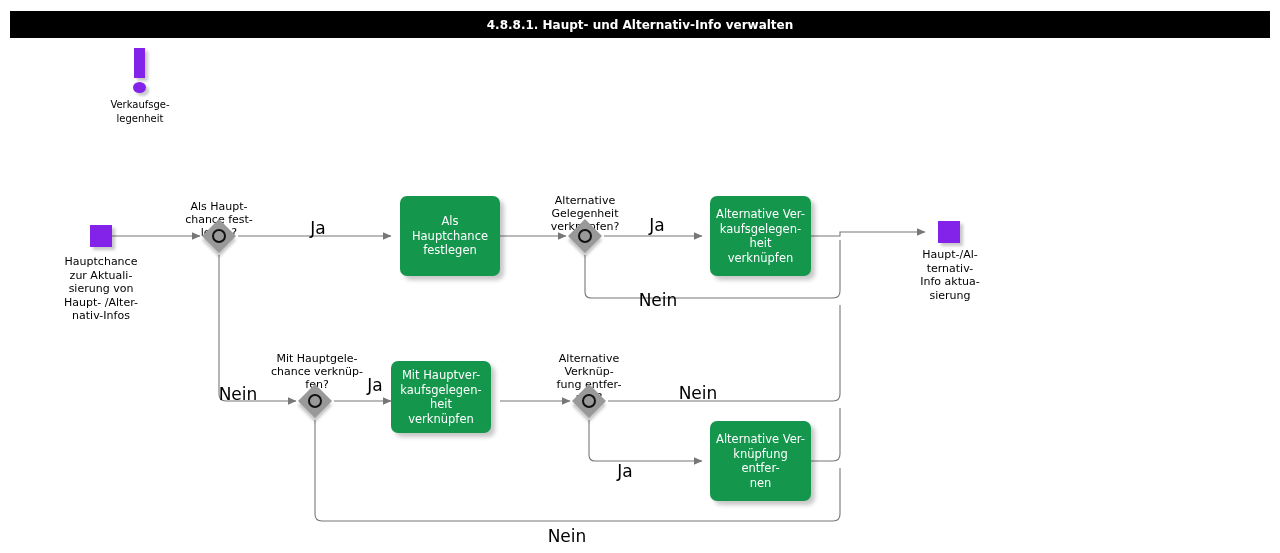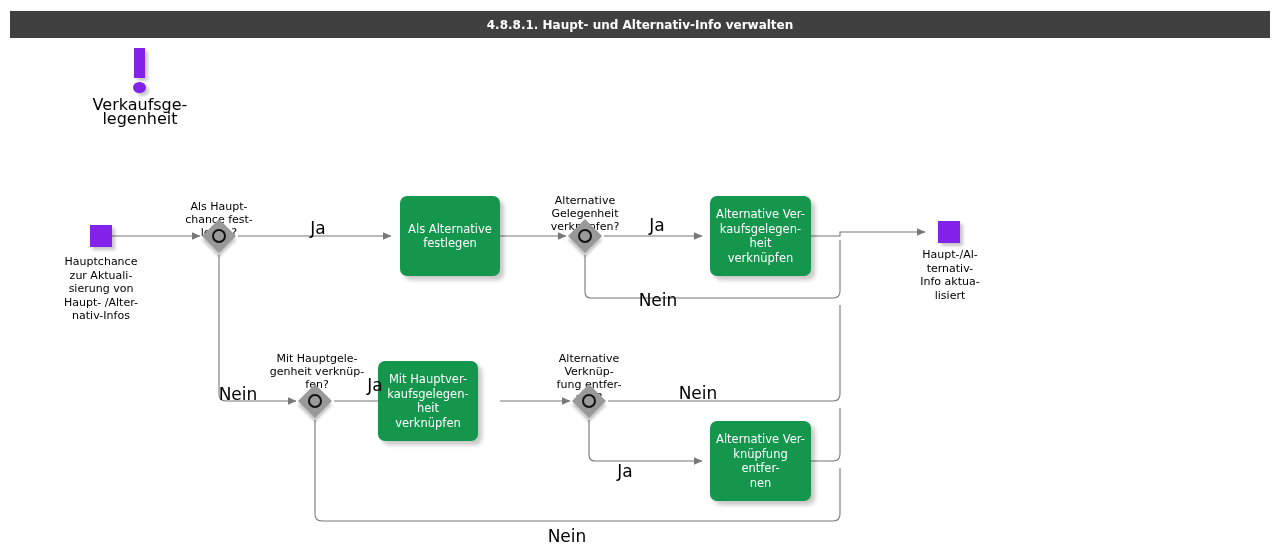--- a/index.html
+++ b/index.html
@@ -22,21 +22,21 @@
     background: #ffffff;
   }
 
   
   .titlebar {
     position: absolute;
     left: 10px;
     top: 11px;
     width: 1260px;
     height: 27px;
-    background: #404040;
+    background: #000000;
     color: #ffffff;
     font-size: 12px;
     font-weight: bold;
     display: flex;
     align-items: center;
     justify-content: center;
     letter-spacing: 0px;
     font-family: "DejaVu Sans", sans-serif;
   }
 
@@ -166,21 +166,21 @@
     height: 11px;
     border-radius: 50%;
     background: #8322e8;
     box-shadow: 3px 3px 3px rgba(0,0,0,0.22);
   }
   .annot-label {
     position: absolute;
     top: 50px;
     left: -35px;
     width: 102px;
-    font-size: 16px;
+    font-size: 10px;
     color: #000000;
     text-align: center;
     line-height: 14px;
     white-space: pre-line;
     font-family: "DejaVu Sans", sans-serif;
   }
 </style>
 </head>
 <body>
 
@@ -249,21 +249,21 @@
 sierung  von
 Haupt- /Alter-
 nativ-Infos</div>
   </div>
 
   <div class="node" style="left:0;top:0;">
     <div class="event-sq" style="left:938px; top:221px;"></div>
     <div class="event-label" style="left:897px; top:248px; width:106px;">Haupt-/Al-
 ternativ-
 Info aktua-
-lisiert</div>
+sierung</div>
   </div>
 
   <div class="node" style="left:0;top:0;">
     <div class="diamond-label" style="left:159px; top:183px; width:120px;">Als Haupt-
 chance fest-
 legen?</div>
     <div class="diamond-wrap" style="left:202px; top:219px;">
       <div class="diamond"></div>
       <div class="diamond-dot"></div>
     </div>
@@ -274,47 +274,47 @@
 Gelegenheit
 verknüpfen?</div>
     <div class="diamond-wrap" style="left:568px; top:219px;">
       <div class="diamond"></div>
       <div class="diamond-dot"></div>
     </div>
   </div>
 
   <div class="node" style="left:0;top:0;">
     <div class="diamond-label" style="left:247px; top:335px; width:140px;">Mit  Hauptgele-
-genheit  verknüp-
+chance  verknüp-
 fen?</div>
     <div class="diamond-wrap" style="left:298px; top:384px;">
       <div class="diamond"></div>
       <div class="diamond-dot"></div>
     </div>
   </div>
 
   <div class="node" style="left:0;top:0;">
     <div class="diamond-label" style="left:529px; top:335px; width:120px;">Alternative
 Verknüp-
 fung entfer-
 nen?</div>
     <div class="diamond-wrap" style="left:572px; top:384px;">
       <div class="diamond"></div>
       <div class="diamond-dot"></div>
     </div>
   </div>
 
-  <div class="activity" style="left:400px; top:196px; width:100px; height:80px;">Als Alternative
+  <div class="activity" style="left:400px; top:196px; width:100px; height:80px;">Als Hauptchance
 festlegen</div>
 
   <div class="activity" style="left:710px; top:196px; width:101px; height:80px;">Alternative  Ver-
 kaufsgelegen-
 heit  verknüpfen</div>
 
-  <div class="activity" style="left:378px; top:361px; width:100px; height:80px;">Mit  Hauptver-
+  <div class="activity" style="left:391px; top:361px; width:100px; height:72px;">Mit  Hauptver-
 kaufsgelegen-
 heit  verknüpfen</div>
 
   <div class="activity" style="left:710px; top:421px; width:101px; height:80px;">Alternative Ver-
 knüpfung entfer-
 nen</div>
 
   <div class="edge-label" style="left:298px; top:218px; width:40px;">Ja</div>
 
   <div class="edge-label" style="left:218px; top:384px; width:40px;">Nein</div>

